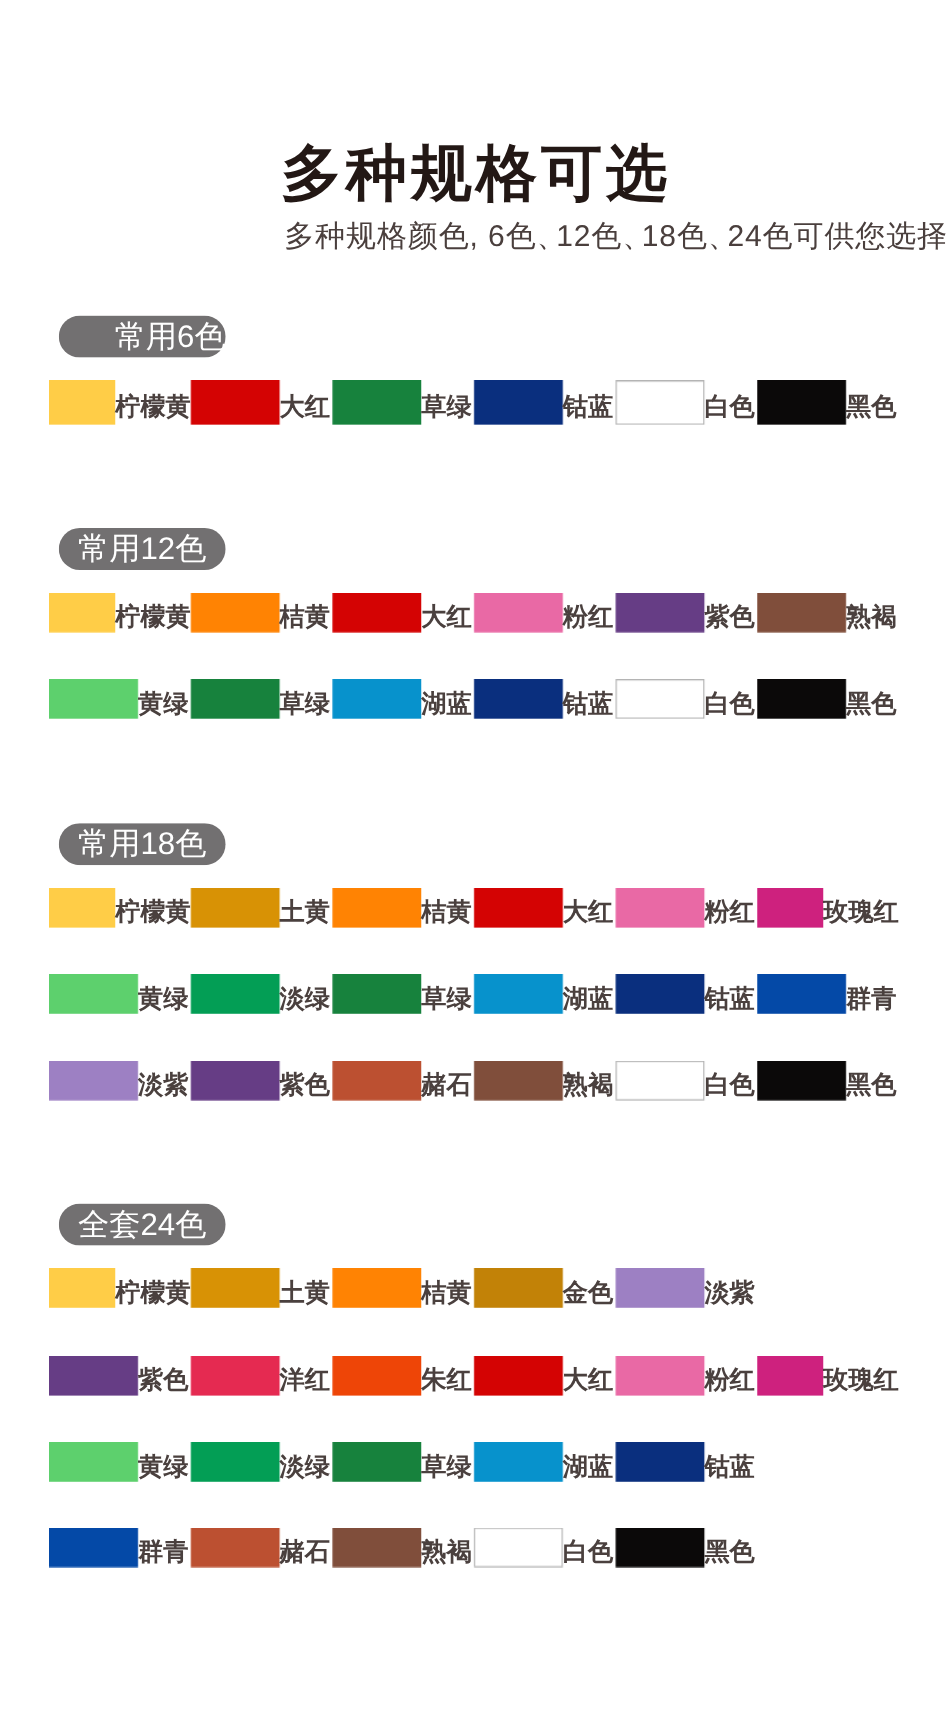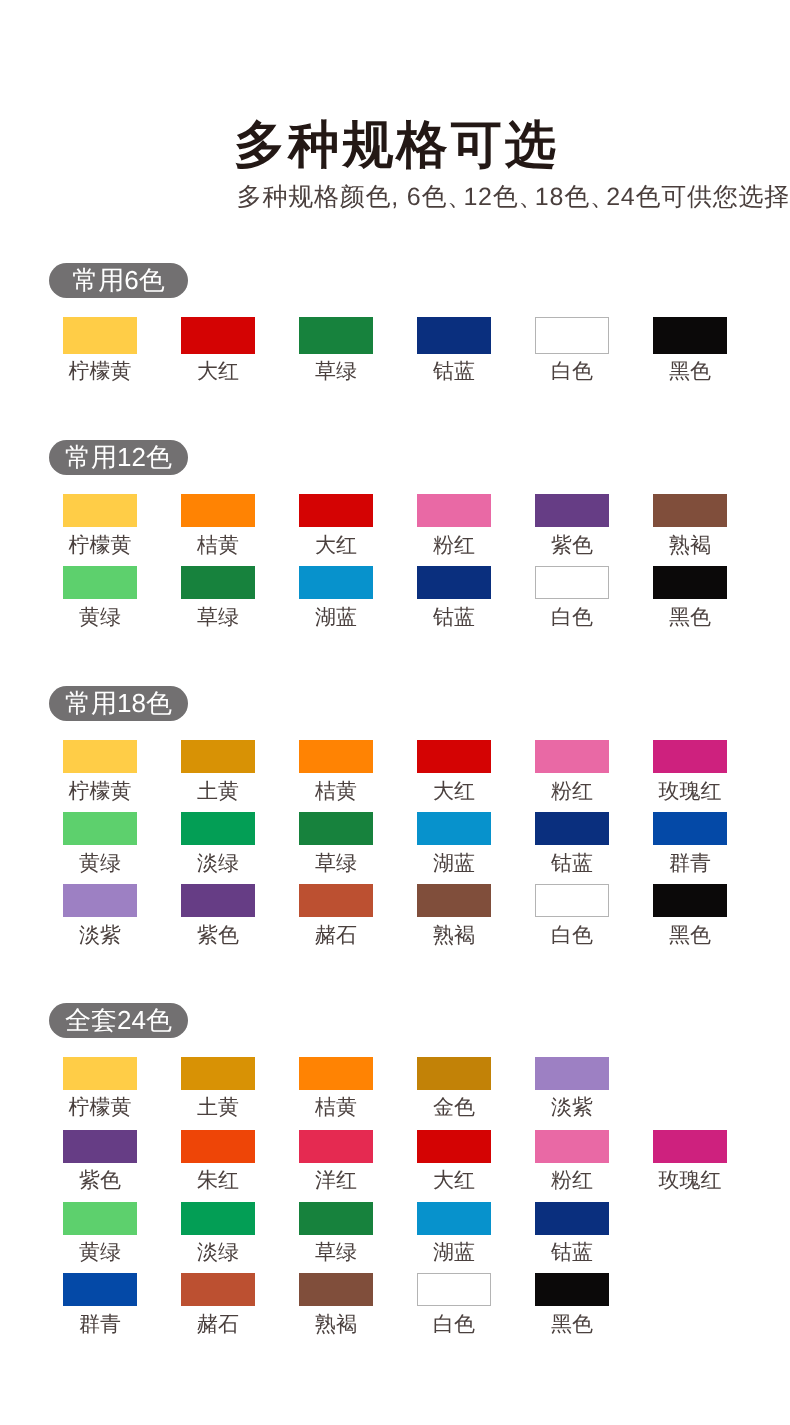--- a/index.html
+++ b/index.html
@@ -30,36 +30,36 @@
 
   .section { position:absolute; left:0; top:0; width:790px; }
   .section-badge {
     position:absolute; left:49px;
     width:139px; height:35px; line-height:35px;
     background:#727071; color:#ffffff; border-radius:18px;
     font-size:26px; text-align:center; white-space:nowrap;
     box-sizing:border-box;
   }
   .swatch-row { position:absolute; left:41px; display:flex; }
-  .color-swatch { width:118px; display:flex; flex-direction:column; align-items:center; }
+  .color-swatch { width:118px; display:flex; flex-direction:row; align-items:center;font-weight:bold; }
   .swatch-chip { width:74px; box-sizing:border-box; }
   .swatch-label { font-size:21px; color:#4a403e; line-height:1; white-space:nowrap; }
 </style>
 </head>
 <body>
 
 <div class="page">
 
   <div class="page-title">多种规格可选</div>
 
   <div class="page-subtitle"><span><span>多</span><span>种</span><span>规</span><span>格</span><span>颜</span><span>色</span><span>,</span><span> </span><span>6</span><span>色</span><span class="sep">、</span><span>1</span><span>2</span><span>色</span><span class="sep">、</span><span>1</span><span>8</span><span>色</span><span class="sep">、</span><span>2</span><span>4</span><span>色</span><span>可</span><span>供</span><span>您</span><span>选</span><span>择</span></span></div>
 
   <div id="sections">
       <div class="section">
-    <div class="section-badge" style="top: 263px;">常用6色</div>
+    <div class="section-badge" style="top: 263px; text-align: right;">常用6色</div>
   <div class="swatch-row" style="top: 317px;">
           <div class="color-swatch">
     <div class="swatch-chip" style="background-color: rgb(255, 205, 71); height: 37px;"></div>
     <div class="swatch-label" style="margin-top: 7px;">柠檬黄</div>
   </div>
           <div class="color-swatch">
     <div class="swatch-chip" style="background-color: rgb(212, 3, 3); height: 37px;"></div>
     <div class="swatch-label" style="margin-top: 7px;">大红</div>
   </div>
           <div class="color-swatch">
@@ -239,28 +239,28 @@
     <div class="swatch-chip" style="background-color: rgb(157, 128, 195); height: 33px;"></div>
     <div class="swatch-label" style="margin-top: 7px;">淡紫</div>
   </div>
         </div>
         <div class="swatch-row" style="top: 1130px;">
           <div class="color-swatch">
     <div class="swatch-chip" style="background-color: rgb(102, 61, 133); height: 33px;"></div>
     <div class="swatch-label" style="margin-top: 7px;">紫色</div>
   </div>
           <div class="color-swatch">
+    <div class="swatch-chip" style="background-color: rgb(229, 42, 81); height: 33px;"></div>
+    <div class="swatch-label" style="margin-top: 7px;">洋红</div>
+  </div>
+          <div class="color-swatch">
     <div class="swatch-chip" style="background-color: rgb(238, 69, 7); height: 33px;"></div>
     <div class="swatch-label" style="margin-top: 7px;">朱红</div>
   </div>
           <div class="color-swatch">
-    <div class="swatch-chip" style="background-color: rgb(229, 42, 81); height: 33px;"></div>
-    <div class="swatch-label" style="margin-top: 7px;">洋红</div>
-  </div>
-          <div class="color-swatch">
     <div class="swatch-chip" style="background-color: rgb(212, 3, 3); height: 33px;"></div>
     <div class="swatch-label" style="margin-top: 7px;">大红</div>
   </div>
           <div class="color-swatch">
     <div class="swatch-chip" style="background-color: rgb(233, 105, 165); height: 33px;"></div>
     <div class="swatch-label" style="margin-top: 7px;">粉红</div>
   </div>
           <div class="color-swatch">
     <div class="swatch-chip" style="background-color: rgb(206, 33, 126); height: 33px;"></div>
     <div class="swatch-label" style="margin-top: 7px;">玫瑰红</div>

